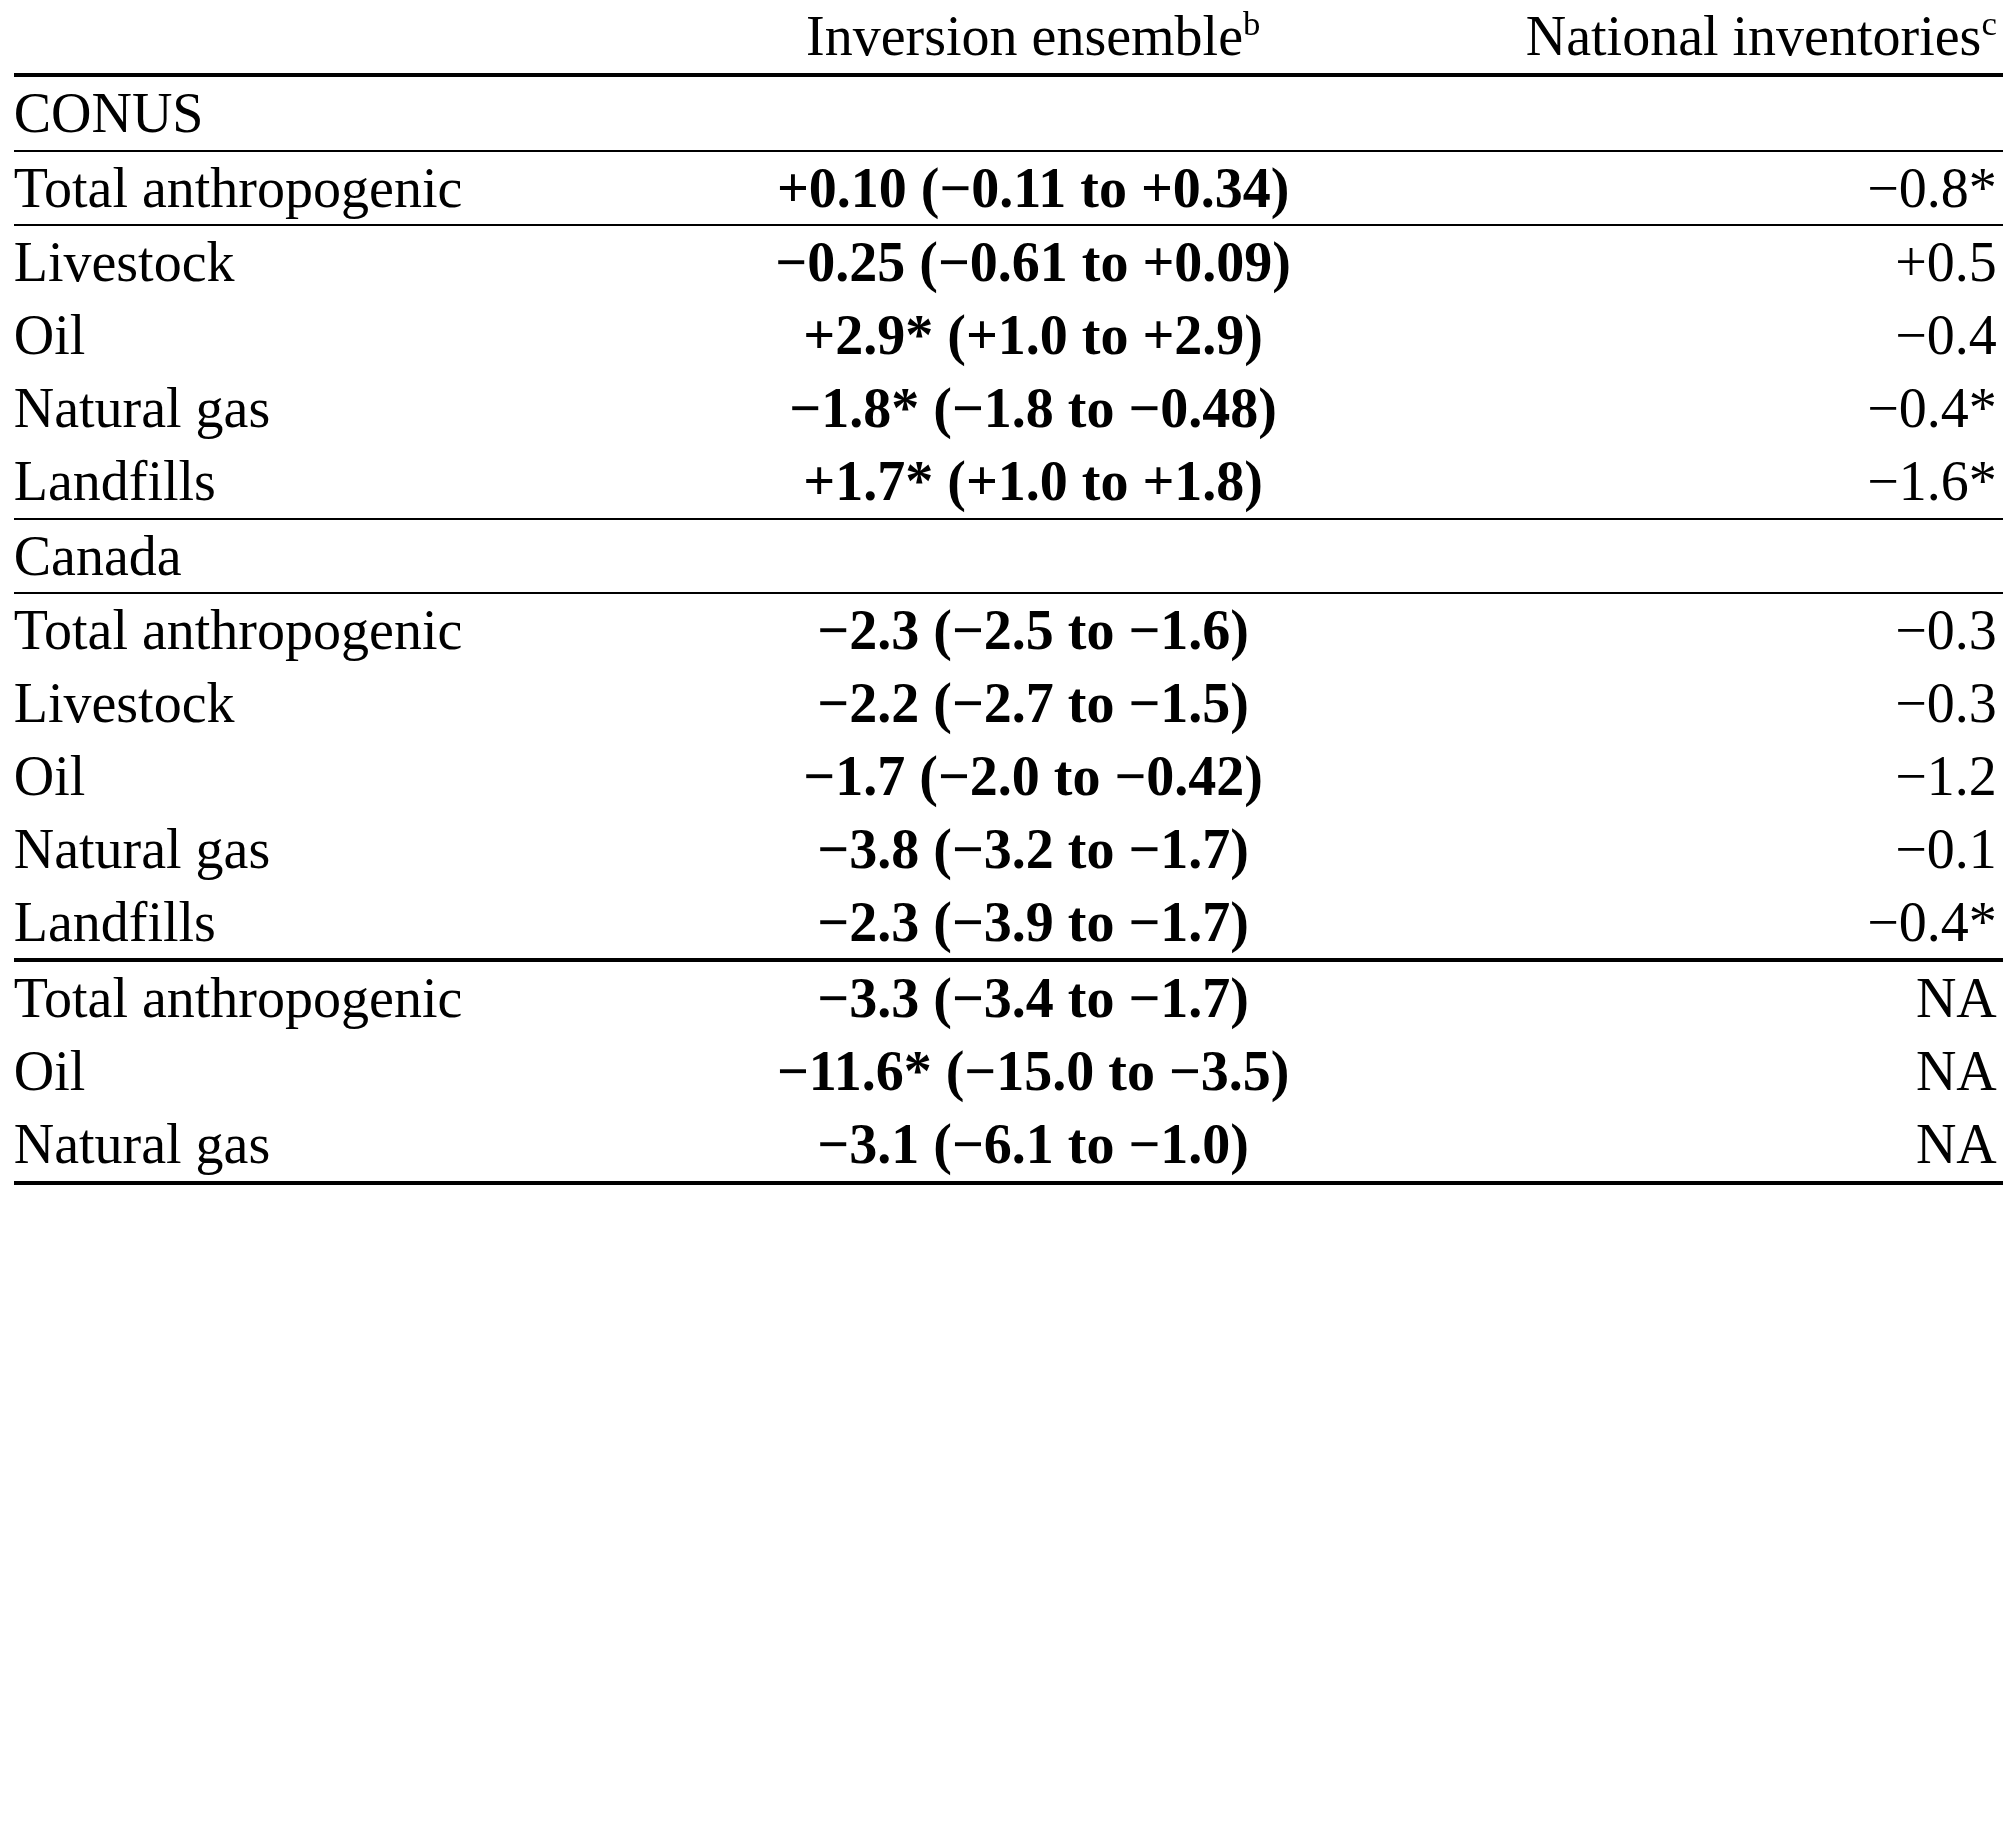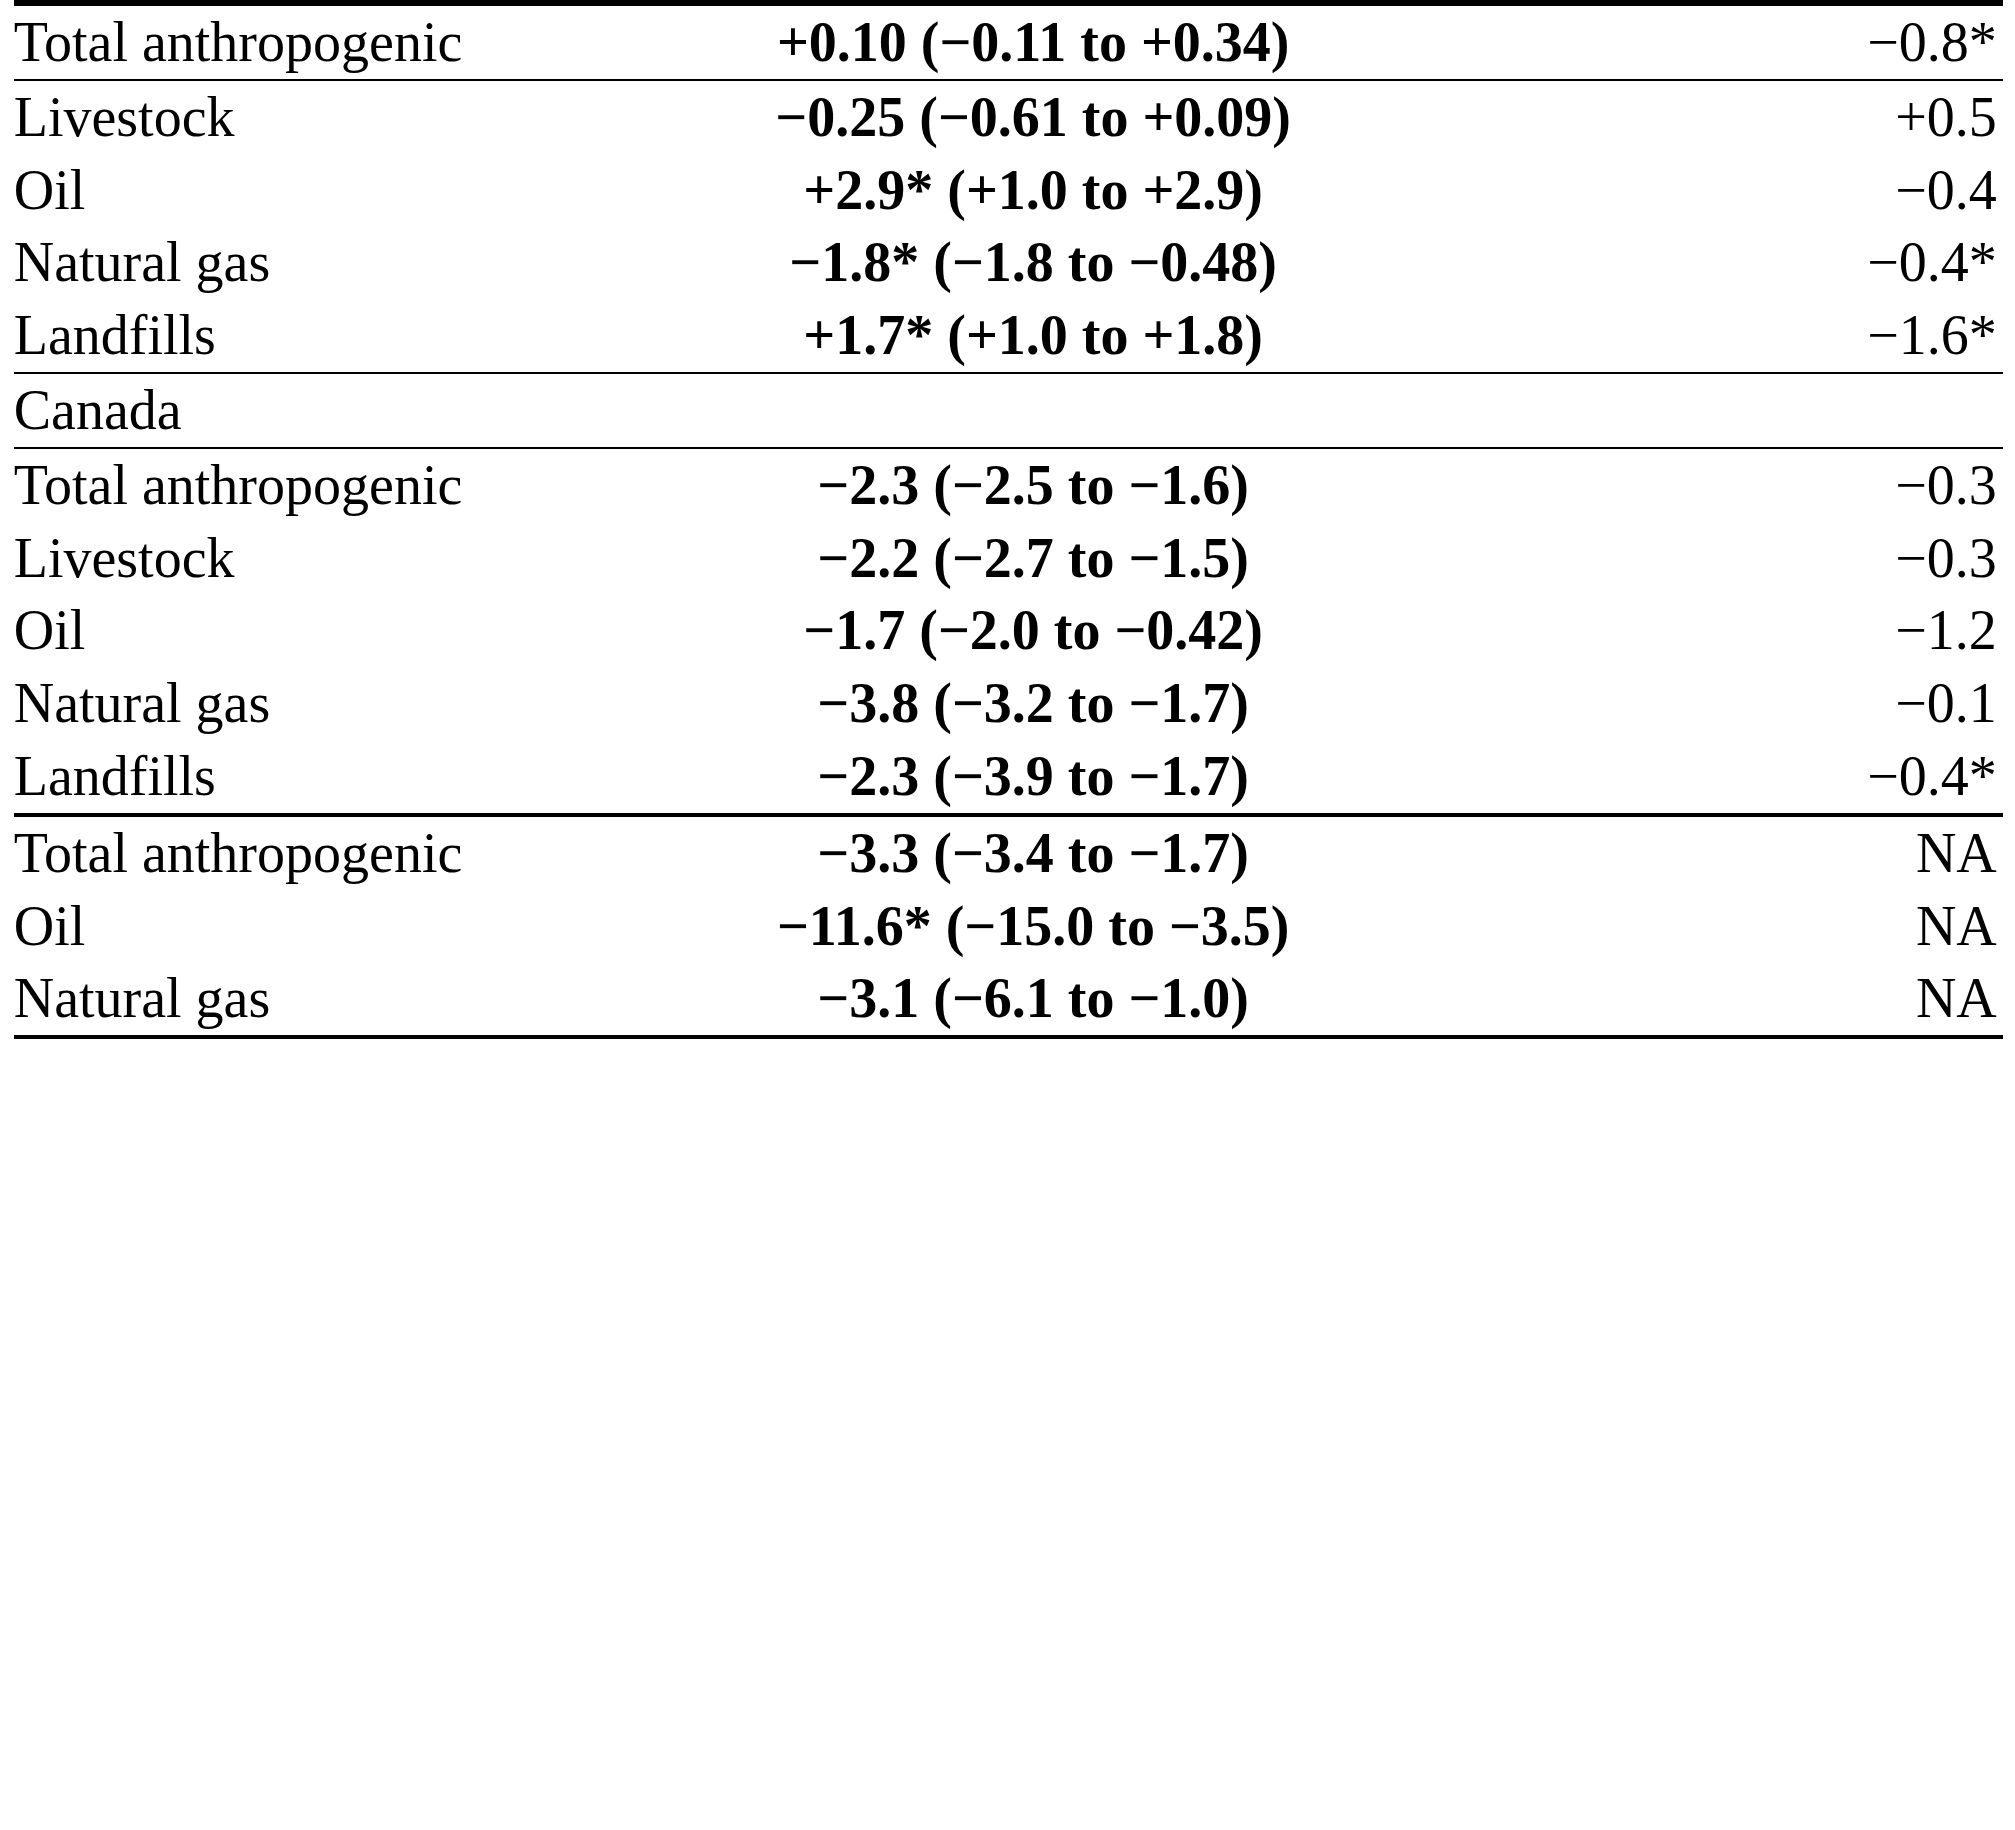--- a/index.html
+++ b/index.html
@@ -90,25 +90,33 @@
 
 <div class="table-wrap">
   <table class="paper-table">
     <colgroup>
       <col class="c-label">
       <col class="c-inv">
       <col class="c-nat">
     </colgroup>
     <tbody>
 
+      <tr class="hdr">
+        <td></td>
+        <td class="inv"><span>Inversion ensemble</span><sup>b</sup></td>
+        <td class="nat"><span>National inventories</span><sup>c</sup></td>
+      </tr>
 
       <tr class="rule-thick">
           <td colspan="3"></td>
         </tr>
 
+      <tr class="section">
+        <td colspan="3">CONUS</td>
+      </tr>
 
       <tr class="rule-thin">
           <td colspan="3"></td>
         </tr>
 
       <tr class="data single-row">
         <td class="label">Total anthropogenic</td>
         <td class="inv">+0.10 (−0.11 to +0.34)</td>
         <td class="nat">−0.8*</td>
       </tr>

